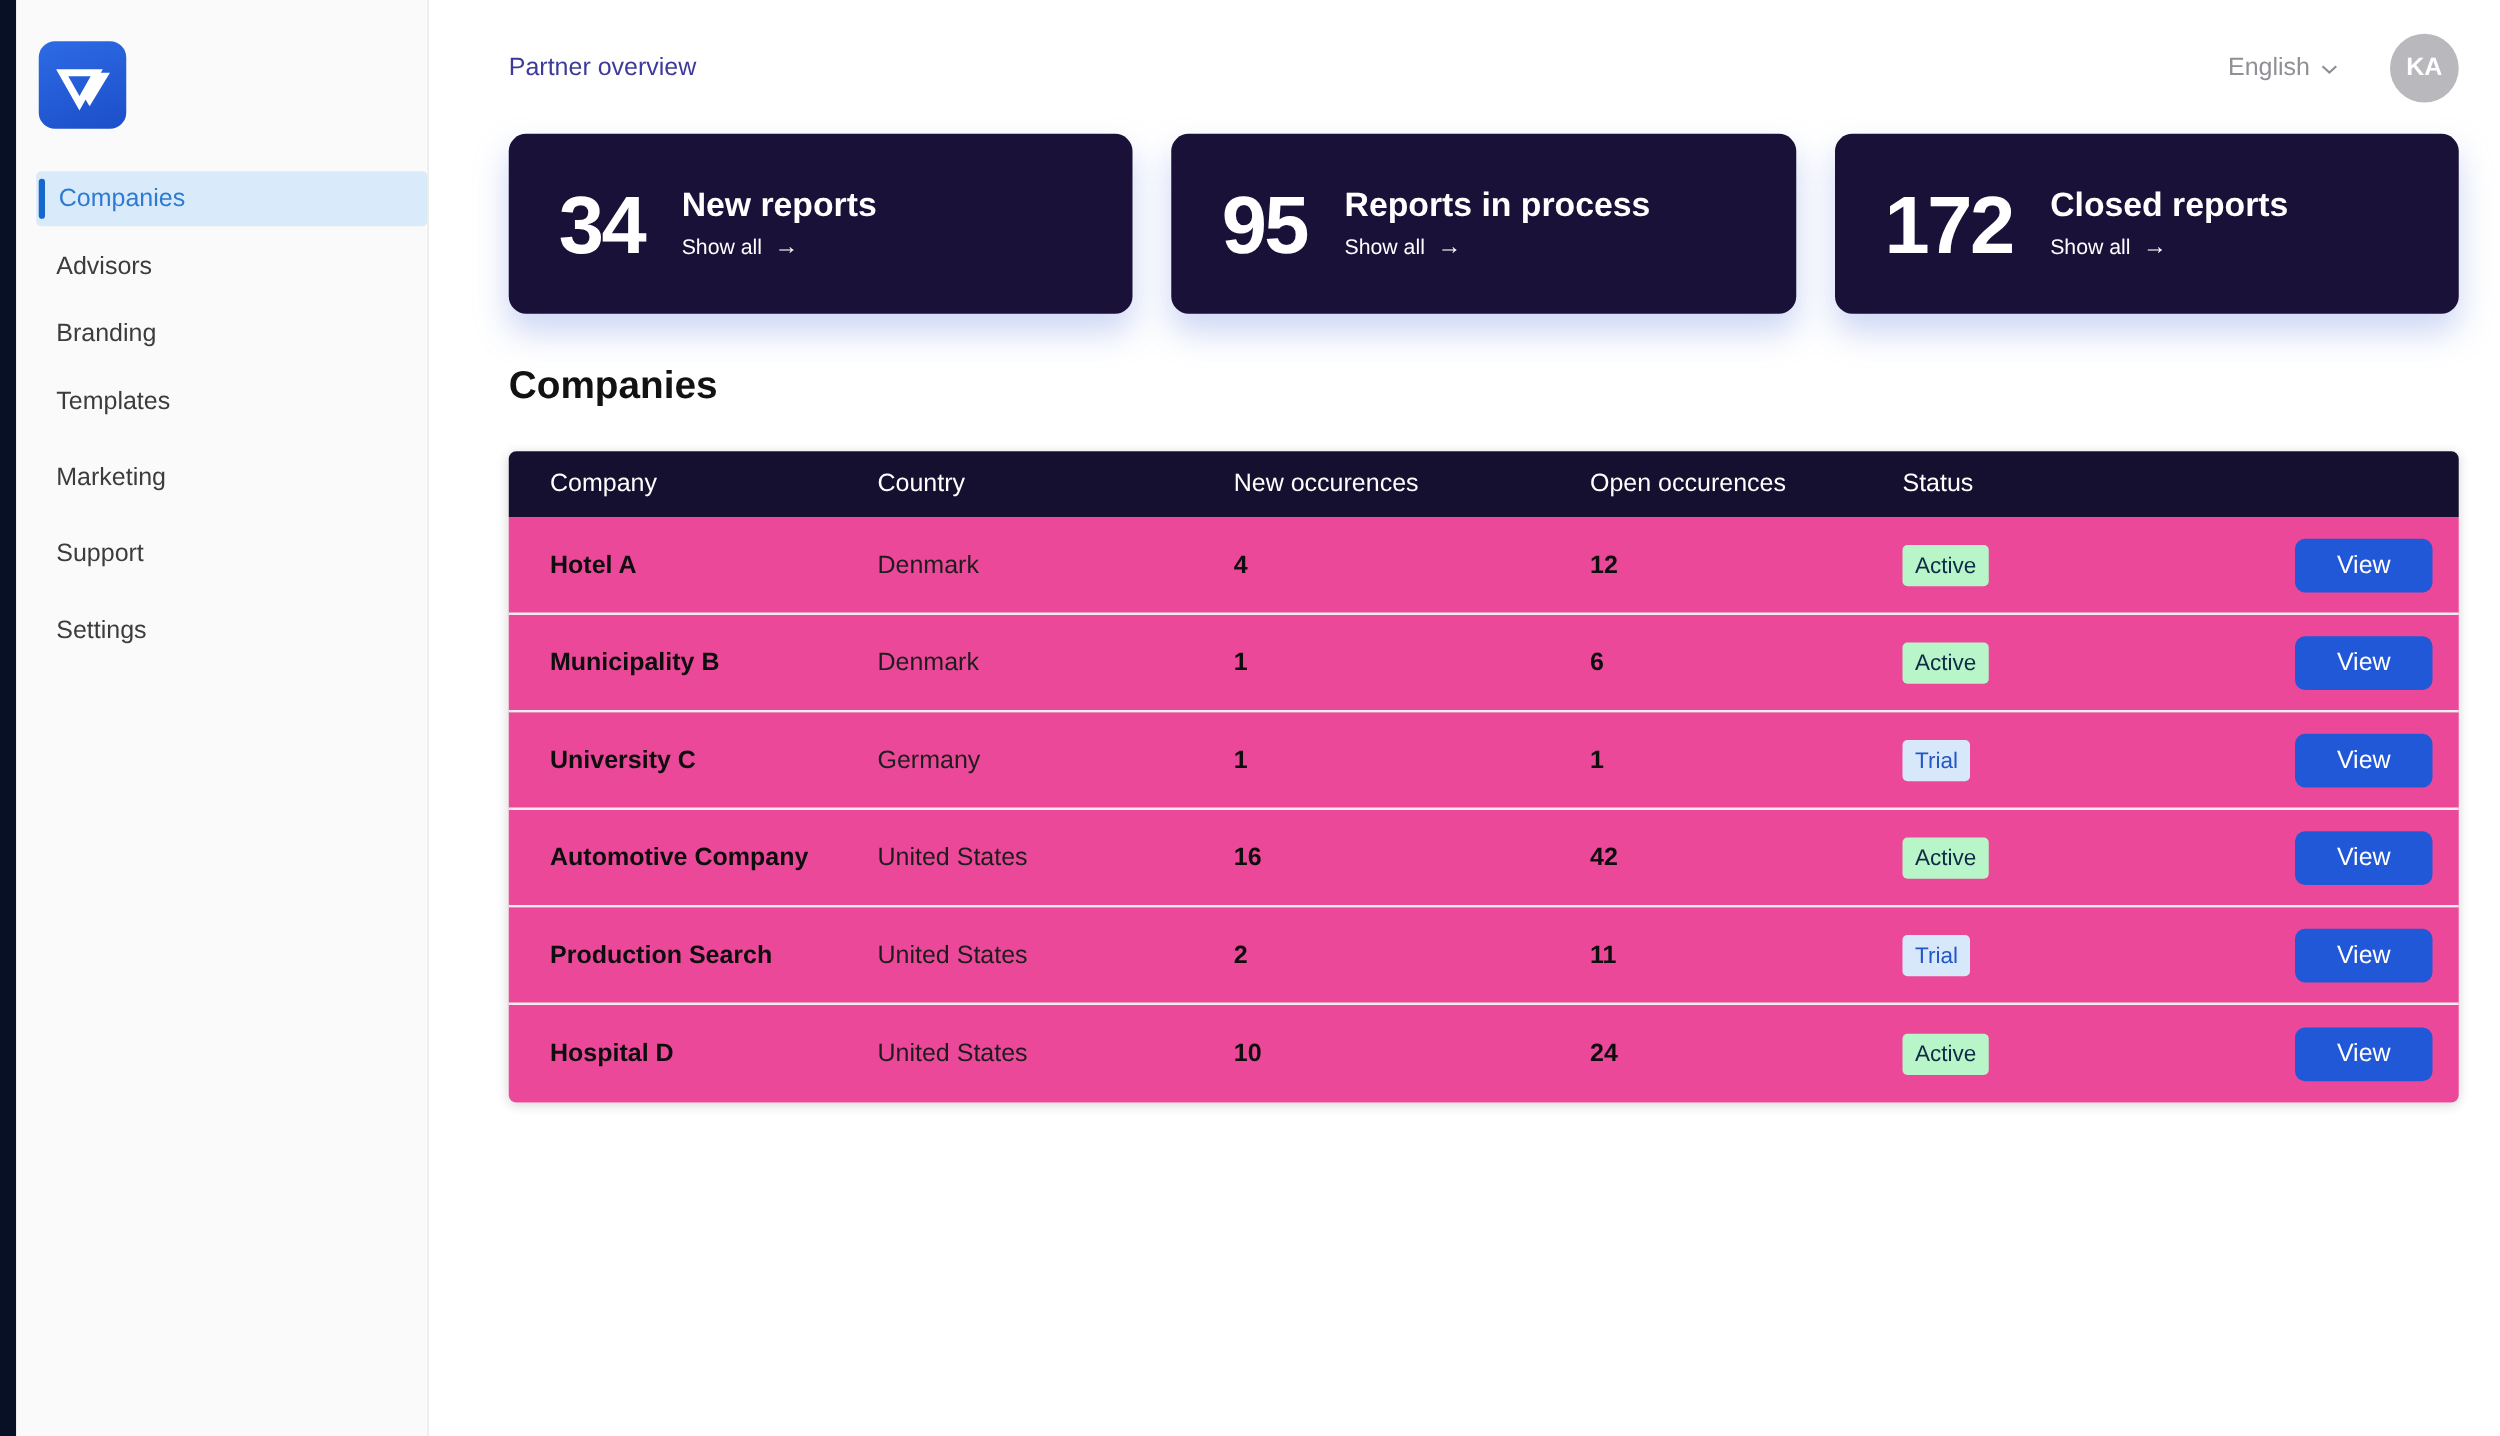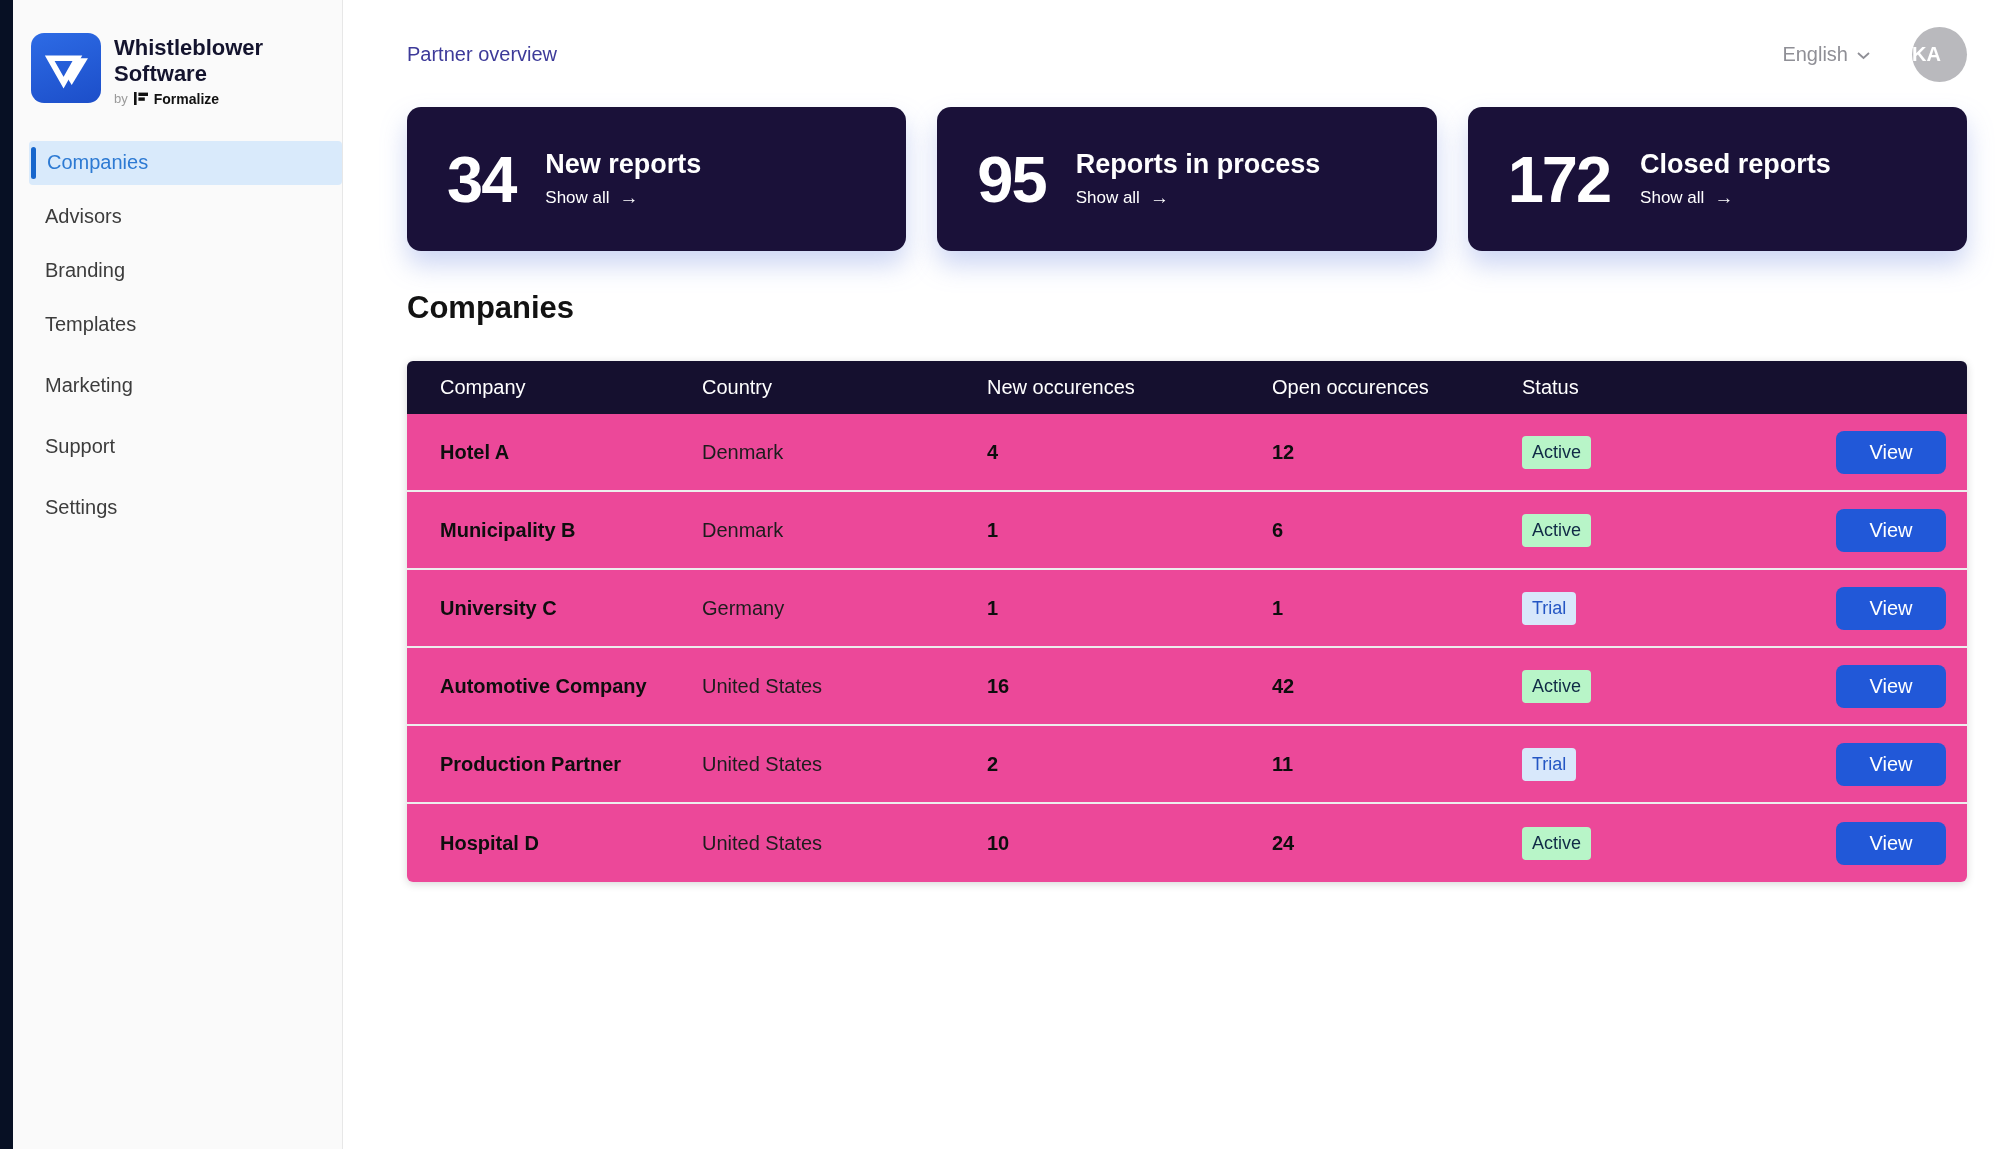--- a/index.html
+++ b/index.html
@@ -46,21 +46,21 @@
     border-radius:3px;background:var(--active-nav-bar);}
   .nav-item.active span{margin-left:2px;}
   
   .main{flex:1;padding:0 33px 0 64px;}
   .topbar{display:flex;justify-content:space-between;align-items:center;margin-top:26px;height:56px;}
   .breadcrumb{font-size:20px;color:var(--breadcrumb-indigo);cursor:pointer;}
   .top-right{display:flex;align-items:center;gap:42px;}
   .lang{display:flex;align-items:center;gap:9px;font-size:20px;color:#8f8f96;cursor:pointer;}
   .lang svg{margin-top:3px;}
   .avatar{width:55px;height:55px;border-radius:50%;background:#b9b9bd;color:#fff;
-    font-size:20px;font-weight:bold;display:flex;align-items:center;justify-content:flex-start;}
+    font-size:20px;font-weight:bold;display:flex;align-items:center;justify-content:center;}
   
   .cards{display:flex;gap:31px;margin-top:25px;}
   .card{flex:1;height:144px;background:var(--dark-navy);border-radius:14px;color:#fff;
     display:flex;align-items:center;padding-left:40px;
     box-shadow:0 14px 26px rgba(124,146,226,0.38);}
   .card-value{font-size:65px;font-weight:bold;letter-spacing:-2px;line-height:1;}
   .card-text{margin-left:30px;display:flex;flex-direction:column;}
   .card-title{font-size:27px;font-weight:bold;line-height:1.1;}
   .card-link{margin-top:8px;display:flex;align-items:center;gap:10px;font-size:17px;cursor:pointer;}
   .card-link .arrow{font-size:19px;line-height:1;}
@@ -96,34 +96,20 @@
 <div class="left-rail"></div>
 
 <aside class="sidebar">
   <div class="brand">
     <div class="logo">
       <svg width="52" height="52" viewBox="0 0 64 64">
         <path d="M12 20 H46 L29 50 Z" fill="none" stroke="#ffffff" stroke-width="7" stroke-linejoin="miter"></path>
         <path d="M33 43 L47 20 H59 L39 53 Z" fill="#ffffff"></path>
       </svg>
     </div>
-    <div class="brand-text">
-      <div class="brand-name">Whistleblower Software</div>
-      <div class="byline">
-        <span class="by">by</span>
-        <span style="display:flex;">
-          <svg width="14" height="13" viewBox="0 0 14 13">
-            <rect x="0" y="0" width="2.6" height="13" fill="#111"></rect>
-            <rect x="4.4" y="0.6" width="9.6" height="3.4" fill="#111"></rect>
-            <rect x="4.4" y="5.4" width="6.4" height="3.4" fill="#111"></rect>
-          </svg>
-        </span>
-        <span class="formalize">Formalize</span>
-      </div>
-    </div>
   </div>
   <nav class="nav">
       <div class="nav-item active">
         <span>Companies</span>
       </div>
       <div class="nav-item">
         <span>Advisors</span>
       </div>
       <div class="nav-item">
         <span>Branding</span>
@@ -233,21 +219,21 @@
         </div>
         <div class="trow">
           <div class="td company">Automotive Company</div>
           <div class="td country">United States</div>
           <div class="td num">16</div>
           <div class="td num">42</div>
           <div class="td"><span class="badge" style="background: rgb(184, 245, 200); color: rgb(16, 43, 70);">Active</span></div>
           <div class="td view-cell"><button class="view-btn">View</button></div>
         </div>
         <div class="trow">
-          <div class="td company">Production Partner</div>
+          <div class="td company">Production Search</div>
           <div class="td country">United States</div>
           <div class="td num">2</div>
           <div class="td num">11</div>
           <div class="td"><span class="badge" style="background: rgb(216, 232, 251); color: rgb(36, 86, 196);">Trial</span></div>
           <div class="td view-cell"><button class="view-btn">View</button></div>
         </div>
         <div class="trow">
           <div class="td company">Hospital D</div>
           <div class="td country">United States</div>
           <div class="td num">10</div>

